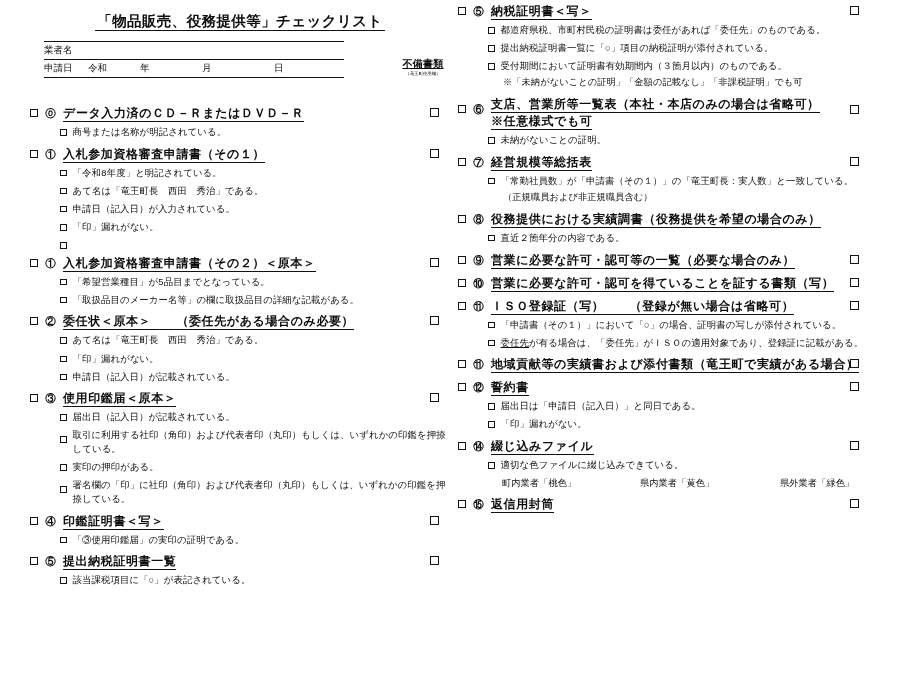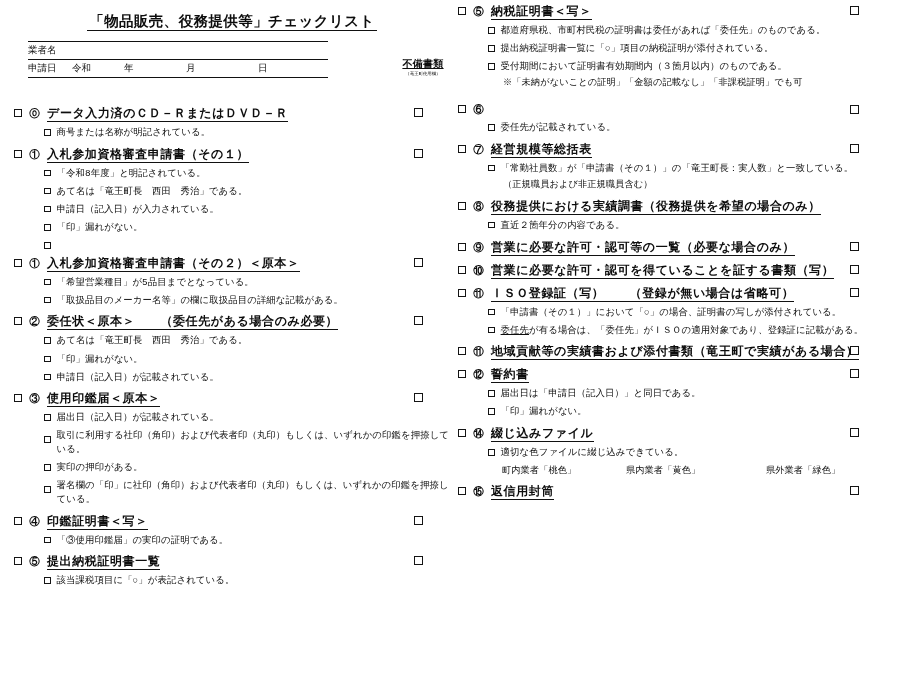--- a/index.html
+++ b/index.html
@@ -20,21 +20,21 @@
     height: 700px;
     box-sizing: border-box;
   }
   .col {
     position: absolute;
     top: 0;
     width: 450px;
     height: 700px;
     box-sizing: border-box;
   }
-  .col-left  { left: 0; padding: 10px 0 0 14px; }
+  .col-left  { left: 0; padding: 10px 0 0 30px; }
   .col-right { left: 450px; padding: 4px 0 0 8px; }
 
   
   .doc-title {
     font-size: 14.5px;
     font-weight: bold;
     letter-spacing: .4px;
     text-align: center;
     margin: 2px 0 0 0;
     padding: 0 0 1px 0;
@@ -167,21 +167,21 @@
     letter-spacing: .1px;
   }
   .note.indent-deep { margin-left: 15px; }
 
   .colors-row {
     display: flex;
     font-size: 9.2px;
     margin: 2px 0 0 14px;
     letter-spacing: .1px;
   }
-  .colors-row .c1 { width: 124px; }
+  .colors-row .c1 { width: 138px; }
   .colors-row .c2 { width: 140px; }
   .colors-row .c3 { width: 110px; }
 
   
   .defect-cb {
     position: absolute;
     top: 2px;
     width: 9px;
     height: 9px;
     border: 1.3px solid #141414;
@@ -404,26 +404,30 @@
               <span class="cb cb-sub"></span>
               <span class="txt">受付期間において証明書有効期間内（３箇月以内）のものである。</span>
             </div>
             <div class="note indent-deep">※「未納がないことの証明」「金額の記載なし」「非課税証明」でも可</div>
           </div>
         </div>
         <div class="section">
           <div class="sec-head two-line">
             <span class="cb"></span>
             <span class="sec-num">⑥</span>
+            <div class="sec-title-wrap">
+              <div class="sec-title">支店、営業所等一覧表（本社・本店のみの場合は省略可）</div>
+              <div class="sec-title ln2">※任意様式でも可</div>
+            </div>
           </div>
           <span class="defect-cb centered"></span>
           <div class="items">
             <div class="item">
               <span class="cb cb-sub"></span>
-              <span class="txt">委任先が記載されている。</span>
+              <span class="txt">未納がないことの証明。</span>
             </div>
           </div>
         </div>
         <div class="section">
           <div class="sec-head">
             <span class="cb"></span>
             <span class="sec-num">⑦</span>
             <div class="sec-title-wrap">
               <div class="sec-title">経営規模等総括表</div>
             </div>

